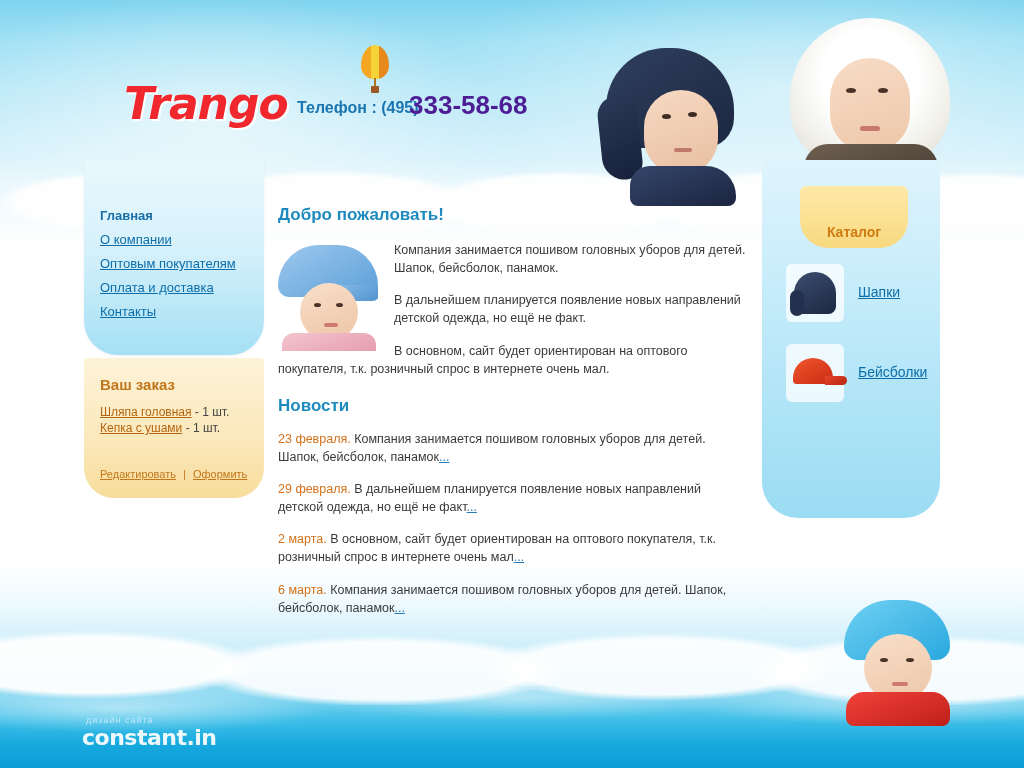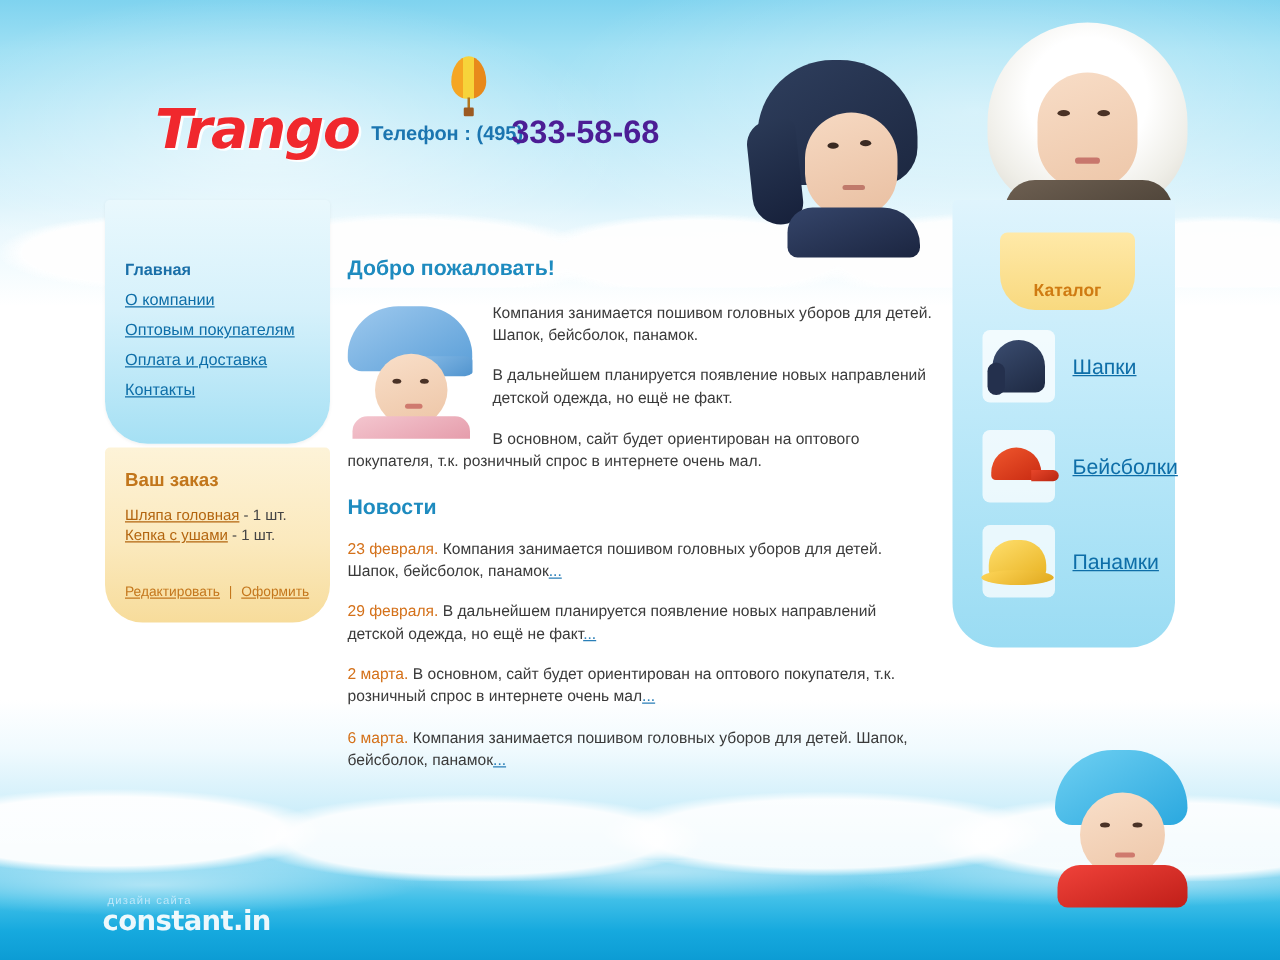--- a/index.html
+++ b/index.html
@@ -253,21 +253,21 @@
   }
   .catalog-tab span {
     display:block; margin-top:38px; font-size:14px; font-weight:bold; color:#cf7b12;
   }
   .cat-item { position:absolute; width:178px; height:72px; }
   .cat-item .thumb {
     position:absolute; left:24px; top:4px; width:58px; height:58px;
     background:rgba(255,255,255,.75); border-radius:6px;
   }
   .cat-item .label {
-    position:absolute; left:96px; top:24px; font-size:17px;
+    position:absolute; left:96px; top:24px; font-size:14px;
   }
   .cat-item .label a { color:#0e6ea8; text-decoration:underline; }
 
   .ushanka {
     position:absolute; left:8px; top:8px; width:42px; height:42px;
     background:linear-gradient(150deg,#3b4d70,#1d2841);
     border-radius:22px 22px 8px 8px;
   }
   .ushanka:after {
     content:""; position:absolute; left:-4px; top:18px; width:14px; height:26px;
@@ -426,26 +426,20 @@
         <div class="ushanka"></div>
       </div>
     <div class="label"><a href="#">Шапки</a></div>
   </div>
   <div class="cat-item" style="top:180px">
     <div class="thumb">
         <div class="baseball"></div>
       </div>
     <div class="label"><a href="#">Бейсболки</a></div>
   </div>
-  <div class="cat-item" style="top:256px">
-    <div class="thumb">
-        <div class="panama"></div>
-      </div>
-    <div class="label"><a href="#">Панамки</a></div>
-  </div>
 </div>
 <div class="catalog-tab">
   <span>Каталог</span>
 </div>
 
 <div class="footer-logo">
   <div class="small">дизайн сайта</div>
   <div class="big">constant.in</div>
 </div>
 

